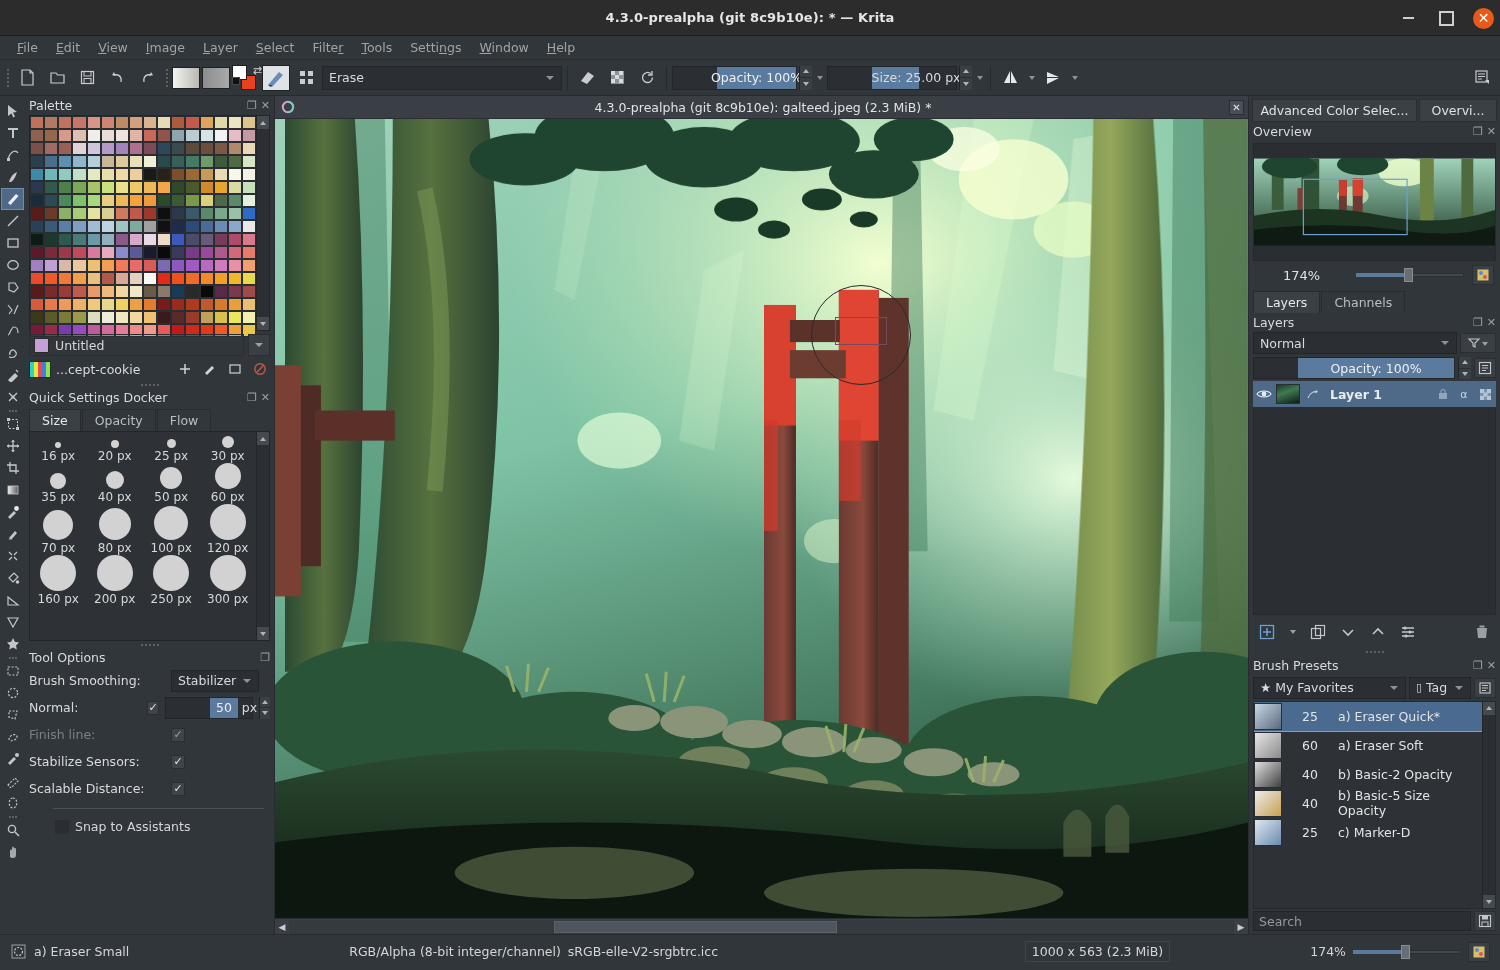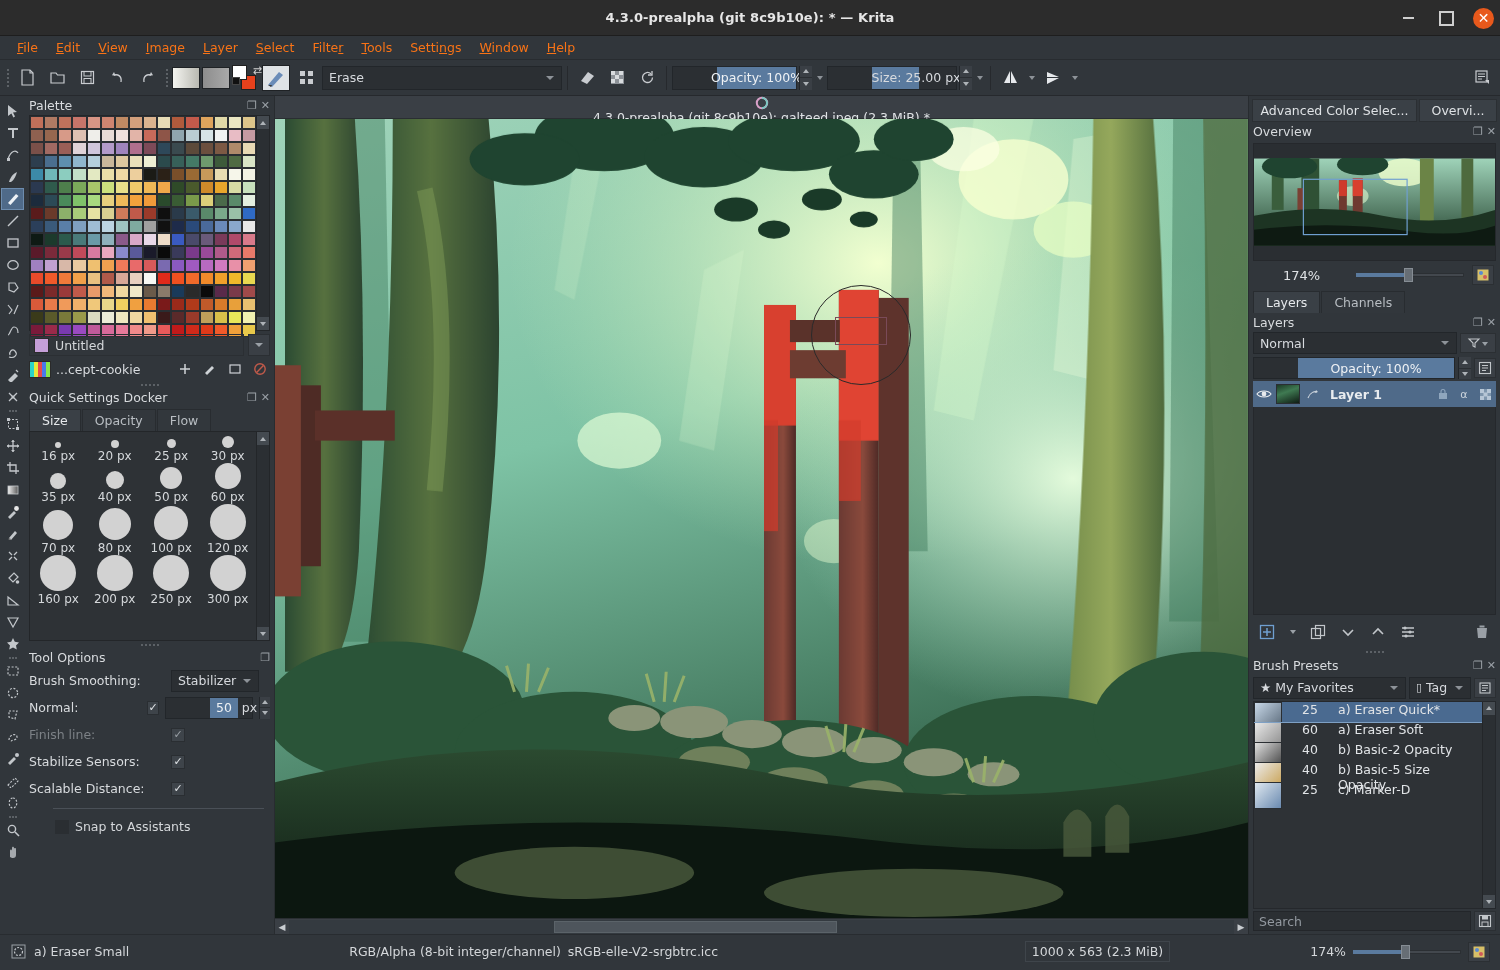--- a/index.html
+++ b/index.html
@@ -18,21 +18,21 @@
     position: relative; border-bottom: 1px solid #1e1e1e;
   }
   .titlebar .title { font-size: 13px; font-weight: bold; color: #e6e6e6; letter-spacing: .1px; }
   .wincontrols { position: absolute; right: 6px; top: 0; height: 36px; display: flex; align-items: center; gap: 16px; }
   .wc { width: 22px; height: 22px; display: flex; align-items: center; justify-content: center; color: #cfcfcf; }
   .wc.min::after { content: ""; width: 11px; height: 2px; background: #cfcfcf; }
   .wc.max::after { content: ""; width: 11px; height: 11px; border: 2px solid #cfcfcf; }
   .wc.close { width: 21px; height: 21px; border-radius: 50%; background: #e8591c; color: #fff; font-size: 14px; line-height: 1; }
   
   .menubar { height: 24px; background: #31363b; display: flex; align-items: center; padding-left: 8px; border-bottom: 1px solid #282c30; }
-  .menuitem { padding: 2px 9px; font-size: 12.5px; color: #f97316; cursor: default; }
+  .menuitem { padding: 2px 9px; font-size: 12.5px; color: #a3a3a3; cursor: default; }
   .menuitem u { text-decoration: underline; }
   
   .toolbar { height: 36px; background: #31363b; display: flex; align-items: center; gap: 2px; padding: 0 4px; border-bottom: 1px solid #26292d; }
   .tbtn { width: 28px; height: 28px; display: flex; align-items: center; justify-content: center; color: #c9ccd0; border-radius: 2px; }
   .grip { width: 7px; height: 24px; display: flex; flex-direction: column; justify-content: center; align-items: center; gap: 2px; }
   .grip i { display: block; width: 2px; height: 2px; background: #6b7076; border-radius: 50%; }
   .sep-v { width: 1px; height: 24px; background: #26292d; margin: 0 3px; }
   .gradbox { width: 30px; height: 22px; border: 1px solid #1f2225; background: linear-gradient(to right, #f4f4f0, #b9b9b1); }
   .gradbox2 { width: 30px; height: 22px; border: 1px solid #1f2225; background: linear-gradient(to right, #8d8d8d, #a9a9a9); }
   .fgbg { position: relative; width: 30px; height: 26px; }
@@ -97,21 +97,21 @@
   .tooloptions { flex: 1; display: flex; flex-direction: column; }
   .to-row { display: flex; align-items: center; height: 27px; padding: 0 4px; gap: 6px; }
   .to-row .lab { width: 136px; font-size: 12.5px; color: #d8dbde; }
   .to-row .lab.dis { color: #7c8186; }
   .chk { width: 14px; height: 14px; background: #3e444a; border: 1px solid #2a2e32; display: flex; align-items: center; justify-content: center; color: #e2e5e8; font-size: 11px; line-height: 1; }
   .chk.empty { background: #2a2e32; }
   .to-field { width: 88px; height: 22px; }
   .hr { height: 1px; background: #4a5057; margin: 6px 10px 4px 28px; }
   
   .canvaswrap { flex: 1; display: flex; flex-direction: column; background: #31363b; }
-  .canvastab { height: 23px; background: #3a3f45; display: flex; align-items: center; padding: 0 4px; border-bottom: 1px solid #2a2e32; flex-direction: column; }
+  .canvastab { height: 23px; background: #3a3f45; display: flex; align-items: center; padding: 0 4px; border-bottom: 1px solid #2a2e32; }
   .canvastab .ic { width: 18px; display: flex; align-items: center; justify-content: center; }
   .canvastab .tt { flex: 1; text-align: center; font-size: 12.5px; color: #e0e3e6; }
   .canvastab .x { width: 15px; height: 15px; background: #4a5057; border: 1px solid #2a2e32; display: flex; align-items: center; justify-content: center; font-size: 10px; color: #e6e9ec; }
   .canvasarea { flex: 1; position: relative; overflow: hidden; background: #1d2124; }
   .hscroll { height: 16px; background: #3a3f45; display: flex; align-items: center; border-top: 1px solid #2a2e32; }
   .hscroll .ar { width: 14px; height: 16px; display: flex; align-items: center; justify-content: center; color: #c8ccd0; font-size: 9px; }
   .hscroll .track { flex: 1; height: 14px; background: #343a40; position: relative; }
   .hscroll .thumb { position: absolute; left: 28%; width: 30%; top: 1px; bottom: 1px; background: #4e555c; border: 1px solid #5b6369; }
   
   .rightdock { width: 252px; background: #31363b; display: flex; flex-direction: column; border-left: 1px solid #282c30; }
@@ -132,21 +132,21 @@
   .layer-row .eye { width: 18px; display: flex; align-items: center; justify-content: center; color: #e8ebee; }
   .layer-row .thumb { width: 24px; height: 20px; border: 1px solid #2a2e32; }
   .layer-row .nm { flex: 1; font-size: 12.5px; font-weight: bold; color: #e9ecef; padding-left: 6px; }
   .layer-row .mini { width: 18px; height: 18px; display: flex; align-items: center; justify-content: center; color: #cdd5dd; font-size: 11px; }
   .layerlist { margin: 0 4px; background: #2b2f33; flex: 1; border: 1px solid #25282c; border-top: none; }
   .layerbtns { display: flex; align-items: center; gap: 10px; padding: 5px 8px; }
   .layerbtns .sp { flex: 1; }
   .bp-head { display: flex; gap: 3px; padding: 2px 4px; align-items: center; }
   .bp-list { margin: 0 4px; background: #2e3236; border: 1px solid #25282c; flex: 1; overflow: hidden; display: flex;}
   .bp-items { flex: 1; }
-  .bp-item { display: flex; align-items: flex-start; height: 20px; gap: 8px; }
+  .bp-item { display: flex; align-items: center; height: 29px; gap: 8px; }
   .bp-item.sel { background: #4a6a90; outline: 1px solid #7ea0c4; }
   .bp-item .ic { width: 28px; height: 27px; border: 1px solid #2a2e32; }
   .bp-item .num { width: 40px; text-align: center; font-size: 12.5px; color: #e1e4e7; }
   .bp-item .nm { flex: 1; font-size: 12.5px; color: #e1e4e7; }
   .bp-search { display: flex; align-items: center; gap: 3px; padding: 2px 4px 3px; }
   .bp-search .inp { flex: 1; height: 20px; background: #2b2f33; border: 1px solid #23262a; color: #9399a0; font-size: 12.5px; display: flex; align-items: center; padding: 0 5px; }
   
   .statusbar { height: 34px; background: #31363b; display: flex; align-items: center; border-top: 1px solid #282c30; font-size: 12.5px; color: #d4d7da; }
   .statusbar .sec { display: flex; align-items: center; gap: 7px; padding: 0 10px; }
   .statusbar .grow { flex: 1; }

